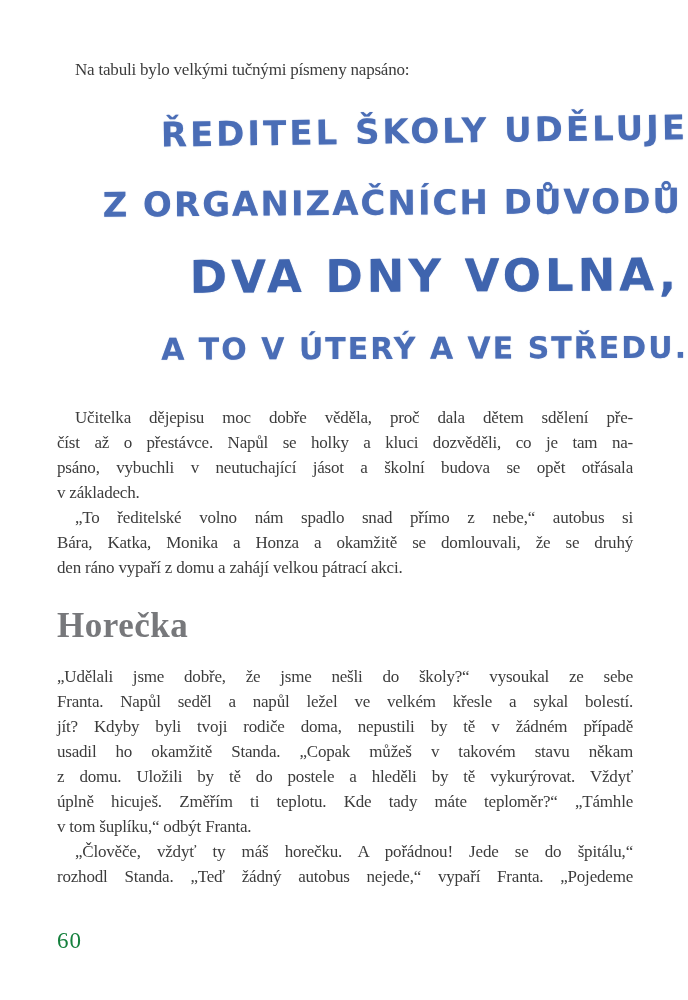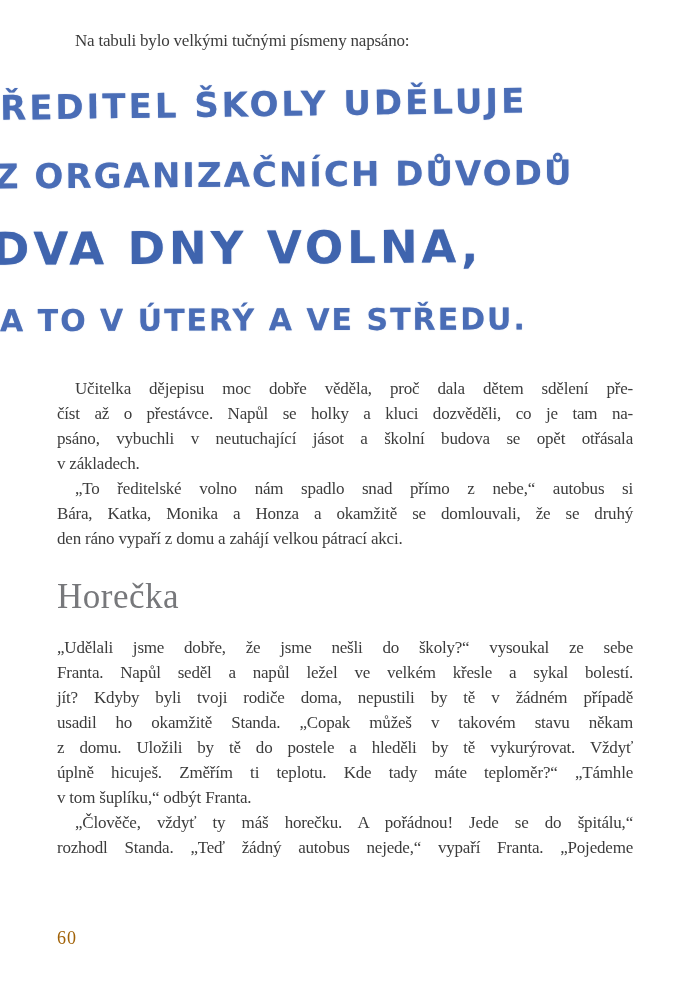--- a/index.html
+++ b/index.html
@@ -7,69 +7,69 @@
     width: 688px; height: 1000px;
     background: #ffffff;
     font-family: "Liberation Serif", serif;
     color: #3c3c3c;
     overflow: hidden;
   }
   .page {
     position: relative;
     width: 688px; height: 1000px;
     box-sizing: border-box;
-    padding: 28px 55px 0 57px;
+    padding: 57px 55px 0 57px;
     background: #ffffff;
   }
   
   .para { margin: 0; }
   .line {
     font-size: 17px;
     line-height: 25px;
     letter-spacing: -0.2px;
     text-align: justify;
     text-align-last: justify;
     white-space: normal;
   }
   .line.first { text-indent: 18px; }
   .line.end { text-align-last: left; }
   
   .board {
     margin: 14px -55px 22px -57px; 
-    text-align: left;
+    text-align: right;
   }
   .board-line {
     font-family: "DejaVu Sans", sans-serif;
     font-weight: bold;
     color: #4a6db6;
     white-space: nowrap;
     text-shadow: 0 0 1px rgba(74,109,182,0.55);
   }
   .bl1 { font-size: 34px; line-height: 72px; letter-spacing: 3px; transform: rotate(-0.8deg); }
   .bl2 { font-size: 34px; line-height: 71px; letter-spacing: 2px; transform: translateX(-6px) rotate(-0.4deg); }
   .bl3 { font-size: 45px; line-height: 76px; letter-spacing: 4px; color: #3f64ae;
          text-shadow: 0 0 1px rgba(63,100,174,0.6); transform: translateX(-8px) rotate(-0.3deg); }
   .bl4 { font-size: 30px; line-height: 68px; letter-spacing: 2px; transform: rotate(-0.2deg); }
   
   .chapter {
     margin: 26px 0 18px 0;
     font-size: 35px;
     line-height: 40px;
-    font-weight: normal;
+    font-weight: bold;
     color: #77787b;
     letter-spacing: 0.5px;
     text-align: left;
     text-align-last: left;
   }
   
   .folio {
     position: absolute;
     left: 57px; top: 928px;
-    font-size: 18px;
-    color: #a16207;
+    font-size: 23px;
+    color: #15803d;
     letter-spacing: 1px;
   }
 </style>
 </head>
 <body>
 
 <div class="page">
 
   <div class="para">
     <div class="line first end">Na tabuli bylo velkými tučnými písmeny napsáno:</div>

